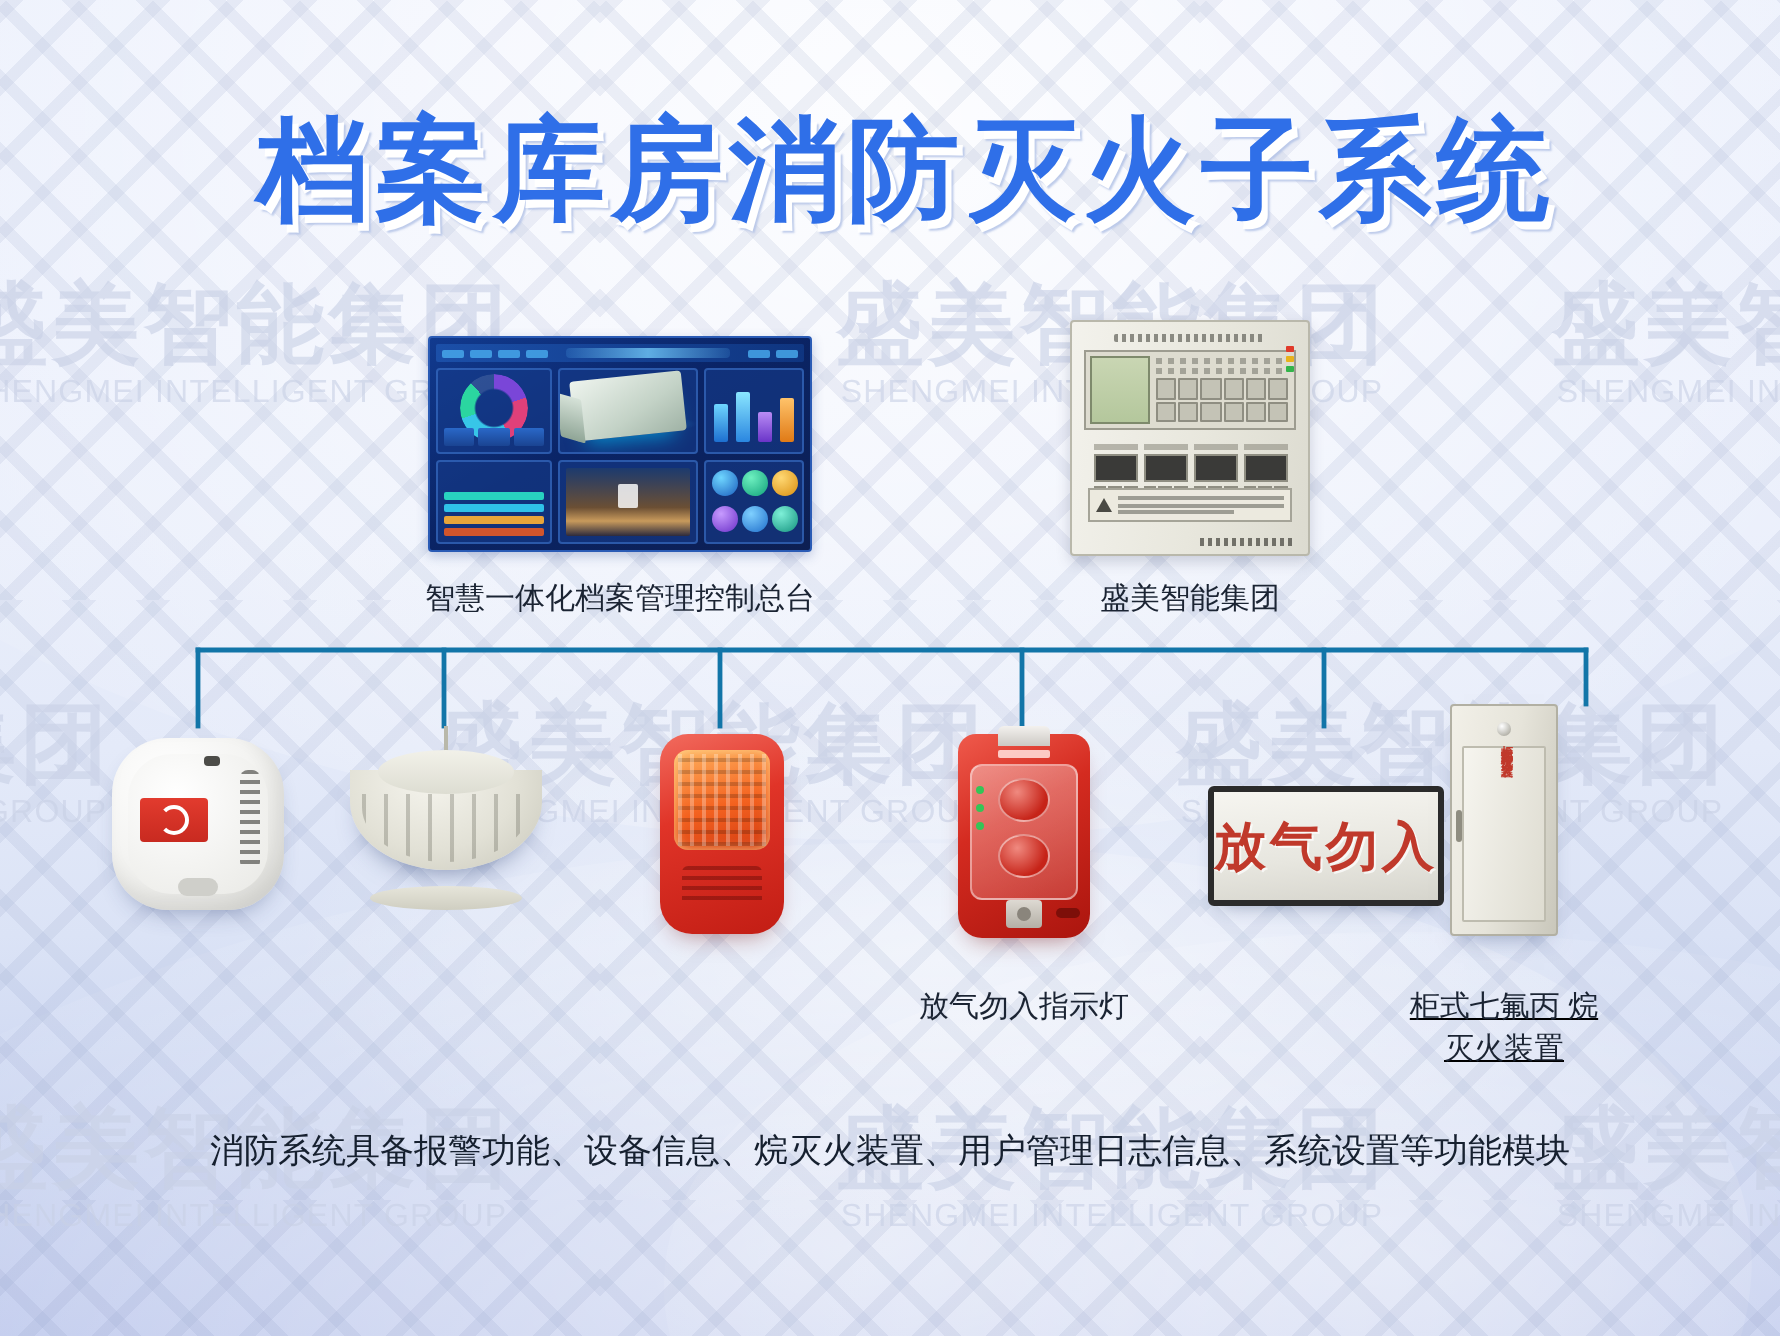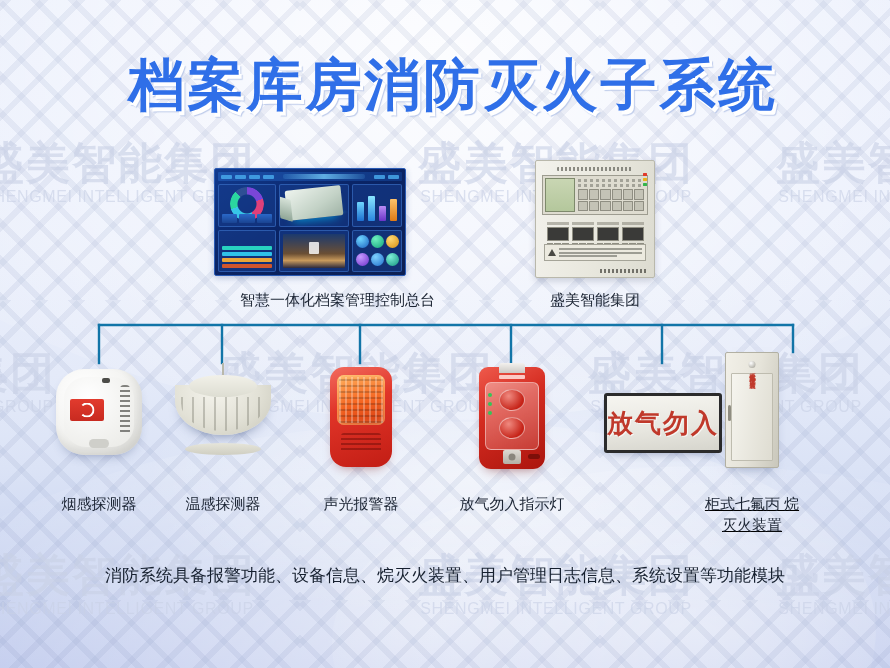--- a/index.html
+++ b/index.html
@@ -46,21 +46,21 @@
     font-size:56px; font-weight:bold; letter-spacing:3px;
     color:#2f6fe8;
     text-shadow:3px 4px 0 #ffffff, 4px 5px 1px rgba(180,195,230,.85);
     padding-left:16px;
   }
 
   
   .node { position:absolute; text-align:center; }
   .node-cap { font-size:15px; color:#1b2433; line-height:1.35; white-space:nowrap; }
 
-  #node-console { left:185px; top:168px; width:250px;text-align:right; }
+  #node-console { left:185px; top:168px; width:250px; }
   #node-panel   { left:500px; top:160px; width:190px; }
 
   
   .dash {
     width:192px; height:108px; margin:0 auto 14px;
     background:linear-gradient(150deg,#113a8f 0%,#0a2466 45%,#0d1f52 100%);
     border:1px solid #2a5bb5; border-radius:2px;
     padding:3px; position:relative; overflow:hidden;
     box-shadow:0 2px 6px rgba(40,70,140,.28);
   }
@@ -441,43 +441,40 @@
 <div class="dev" style="left:38px; top:363px; width:122px;">
   <div class="art">
     <div class="smoke">
       <div class="ring"></div>
       <div class="vent"></div>
       <div class="label"></div>
       <div class="led"></div>
       <div class="btn"></div>
     </div>
   </div>
-  <div class="cap">烟感探测器</div>
 </div>
 
 <div class="dev" style="left:162px; top:363px; width:122px;">
   <div class="art">
     <div class="heat">
       <div class="probe"></div>
       <div class="body"></div>
       <div class="dome"></div>
       <div class="base"></div>
     </div>
   </div>
-  <div class="cap">温感探测器</div>
 </div>
 
 <div class="dev" style="left:300px; top:363px; width:122px;">
   <div class="art">
     <div class="alarm">
       <div class="win"></div>
       <div class="grill"></div>
     </div>
   </div>
-  <div class="cap">声光报警器</div>
 </div>
 
 <div class="dev" style="left:451px; top:363px; width:122px;">
   <div class="art">
     <div class="emg">
       <div class="clip"></div>
       <div class="brand2"></div>
       <div class="cover"></div>
       <div class="dots">
           <i></i>

